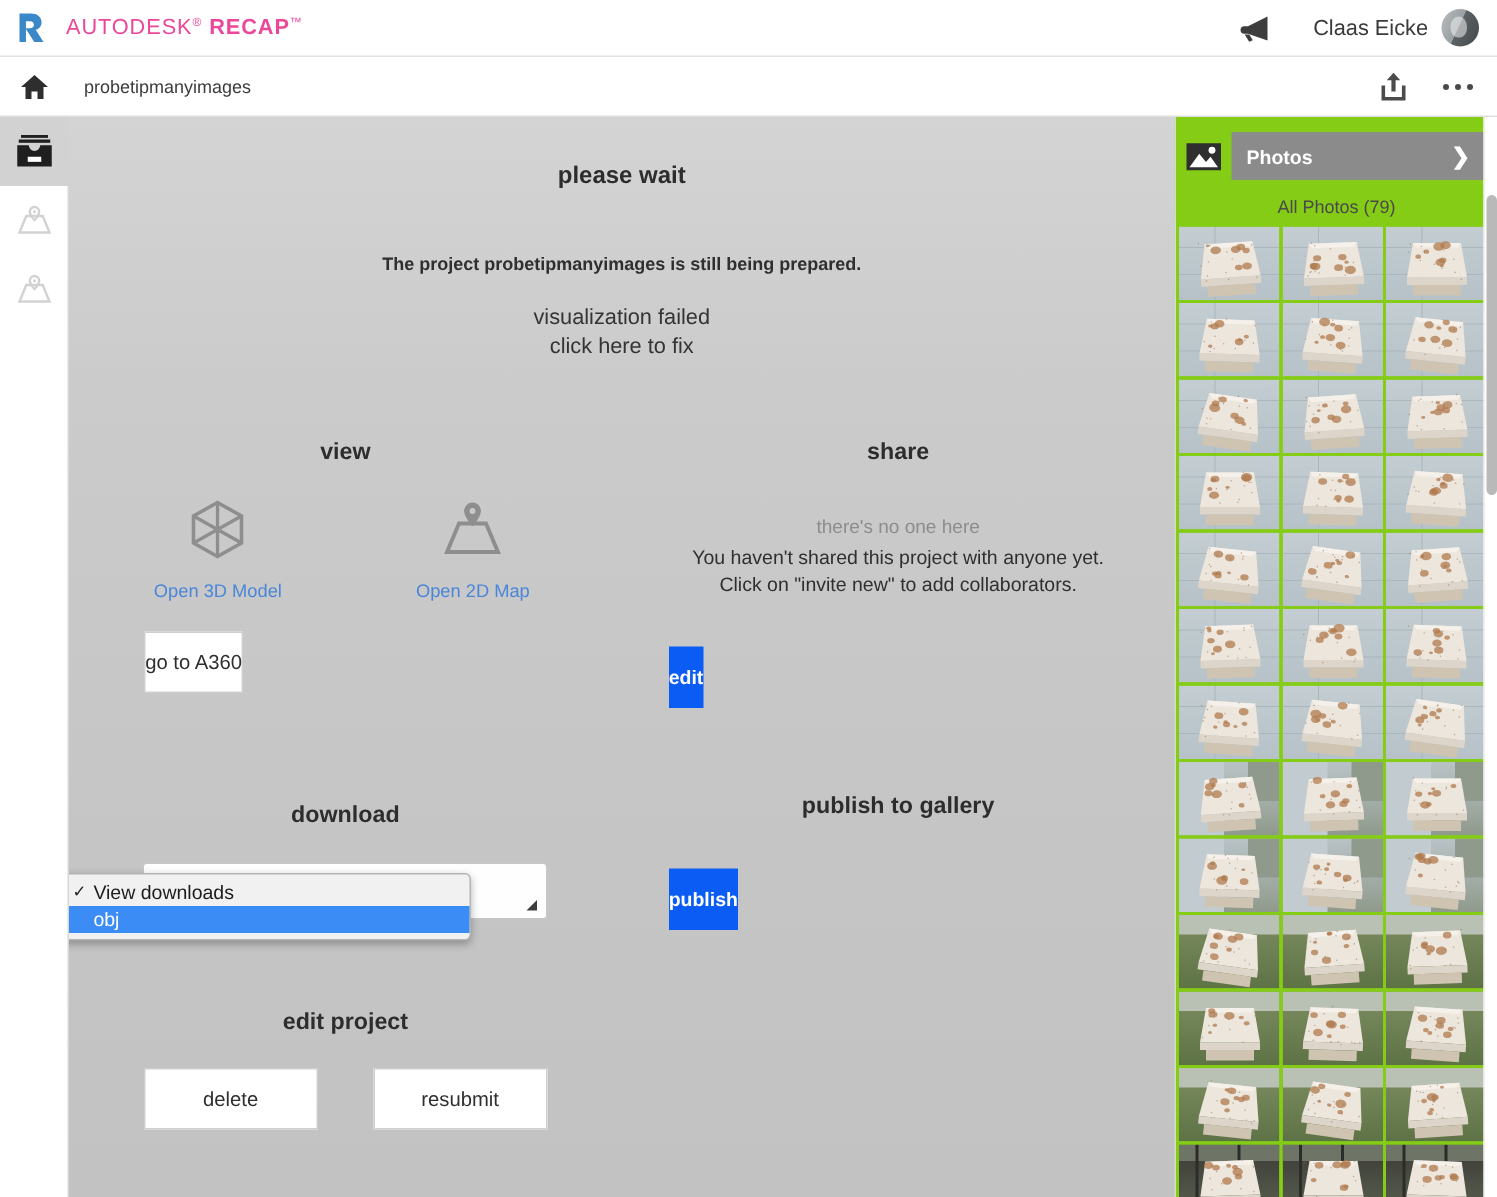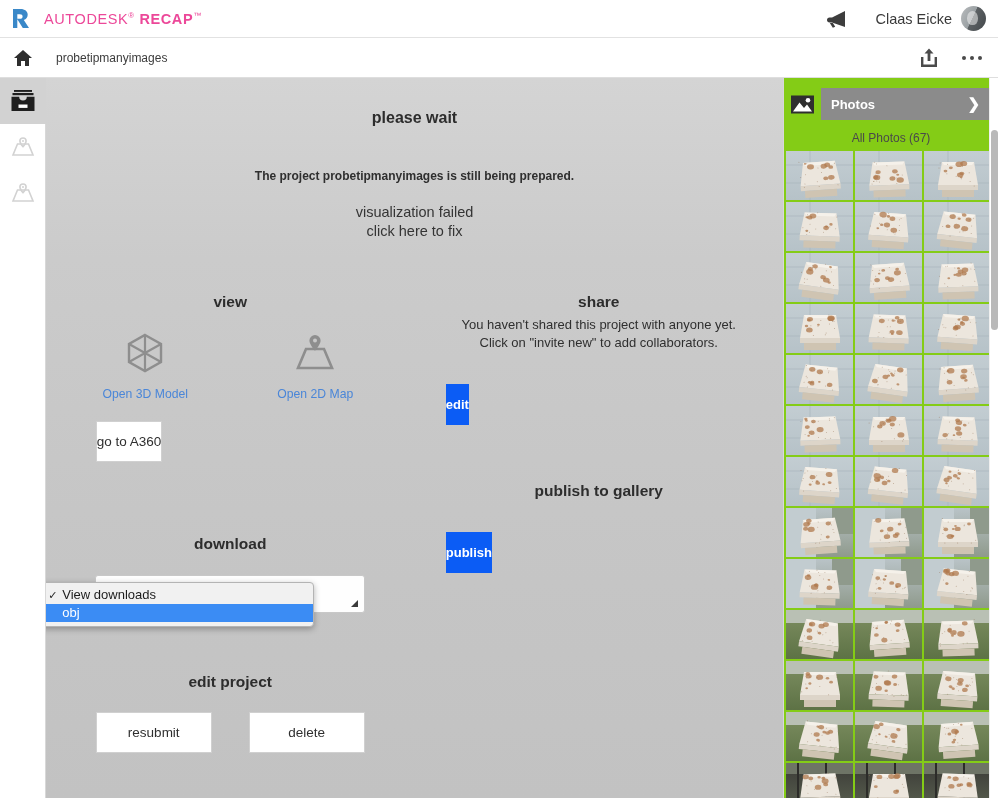--- a/index.html
+++ b/index.html
@@ -290,27 +290,28 @@
               <span>View downloads</span>
             </div>
             <div class="dd-opt selected">
               <span>obj</span>
             </div>
           </div>
         </div>
 
         <div class="sec-title editproj-title">edit project</div>
         <div class="editproj-btns">
+          <button class="btn-white">delete</button>
           <button class="btn-white">resubmit</button>
-          <button class="btn-white">delete</button>
         </div>
       </div>
 
       <div class="col">
         <div class="sec-title">share</div>
+        <div class="share-empty">there's no one here</div>
         <div class="share-lines">
           <div>You haven't shared this project with anyone yet.</div>
           <div>Click on "invite new" to add collaborators.</div>
         </div>
         <div class="edit-wrap">
           <button class="btn-blue">edit</button>
         </div>
 
         <div class="sec-title publish-title">publish to gallery</div>
         <div class="publish-wrap">
@@ -326,21 +327,21 @@
       <svg class="photos-img-icon" viewBox="0 0 25 21">
         <rect x="1" y="1.5" width="23" height="18" fill="#2f2f2f"></rect>
         <path d="M3 17.5 L9.5 8.5 L14 14 L17 10.5 L22 17.5 Z" fill="#ffffff"></path>
         <circle cx="18" cy="6.2" r="2.3" fill="#ffffff"></circle>
       </svg>
       <div class="photos-tab">
         <span class="photos-tab-label">Photos</span>
         <span class="photos-chevron">❯</span>
       </div>
     </div>
-    <div class="all-photos">All Photos (67)</div>
+    <div class="all-photos">All Photos (79)</div>
     <div class="grid" id="thumb-grid">
         <div class="thumb">
           <svg viewBox="0 0 67 49" preserveAspectRatio="none">
             <defs>
               <linearGradient id="g0" x1="0" y1="0" x2="0" y2="1">
                 <stop offset="0" stop-color="#c3cdd2"></stop>
                 <stop offset="1" stop-color="#b6c2c8"></stop>
               </linearGradient>
             </defs>
             <rect width="67" height="49" fill="url(#g0)"></rect>

